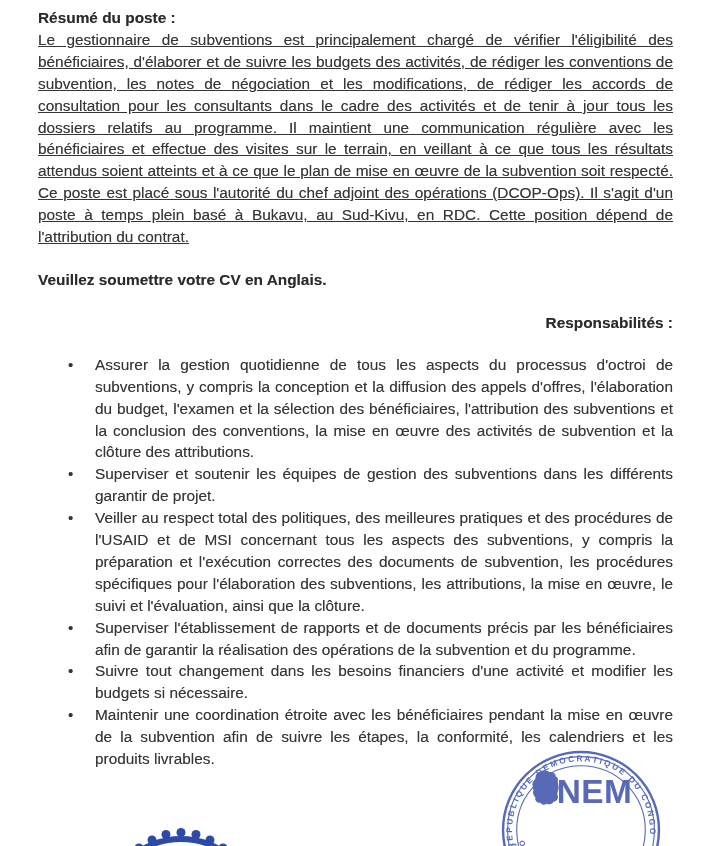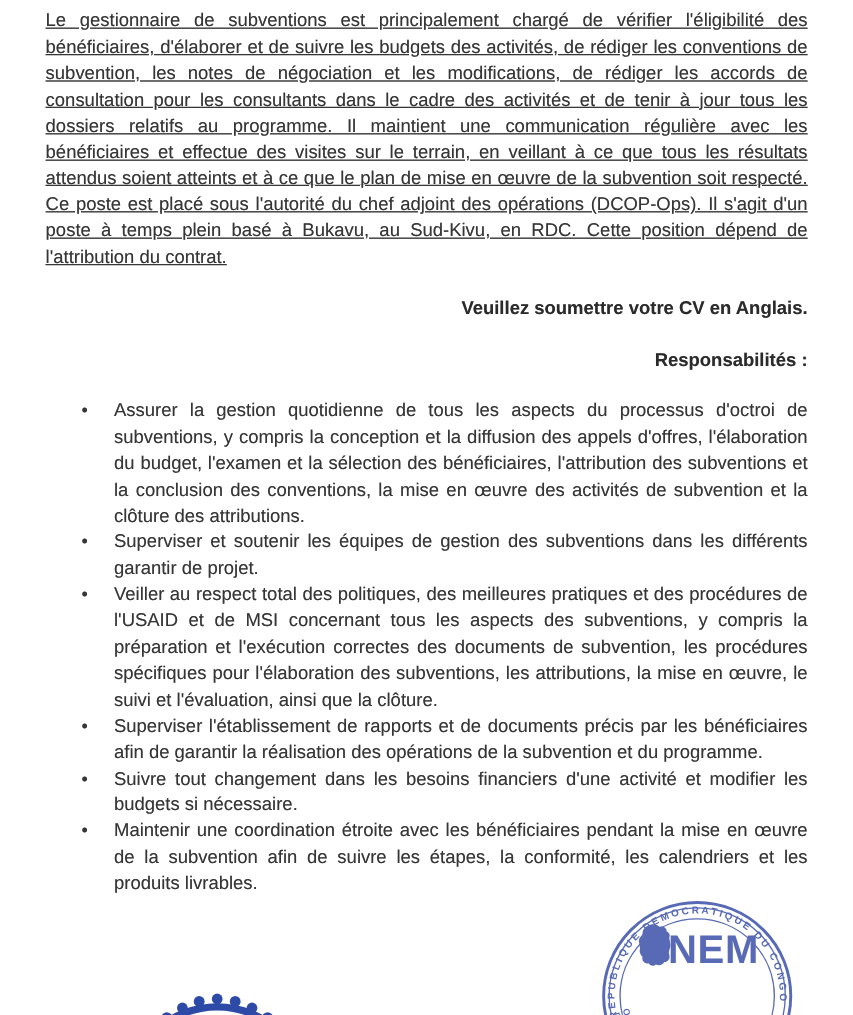--- a/index.html
+++ b/index.html
@@ -17,21 +17,21 @@
     left:38px; top:7px;
     width:635px;
     font-size:15.4px;
     line-height:21.9px;
     text-align:justify;
     text-shadow:0 0 0.4px rgba(40,40,40,0.45);
   }
   .heading { font-weight:bold; color:#2b2b2b; margin:0; }
   .para { margin:0;text-decoration:underline; }
   .note  { margin:13px 0 0 0; font-weight:bold; color:#2b2b2b; }
-  .cv-line { margin:21px 0 0 0; font-weight:bold; color:#2b2b2b; text-align:right; }
+  .cv-line { margin:21px 0 0 0; font-weight:bold; color:#2b2b2b; text-align:left; }
   .resp-heading { margin:21px 0 0 0; font-weight:bold; color:#2b2b2b; text-align:right; }
   ul.resp-list {
     margin:20px 0 0 0;
     padding:0 0 0 57px;
     list-style:none;
   }
   ul.resp-list li { position:relative; margin:0; }
   ul.resp-list li::before {
     content:"\2022";
     position:absolute;
@@ -50,20 +50,21 @@
   .arc-text-sm { font-size:7.6px; font-weight:bold; letter-spacing:1.4px; }
   .star-txt { font-size:8.5px; }
   .nem-txt { font-size:33px; font-weight:bold; letter-spacing:0.5px; }
 </style>
 </head>
 <body>
 
 <div class="page">
 
   <div class="content">
+    <p class="heading">Résumé du poste :</p>
     <p class="para">Le gestionnaire de subventions est principalement chargé de vérifier l'éligibilité des bénéficiaires, d'élaborer et de suivre les budgets des activités, de rédiger les conventions de subvention, les notes de négociation et les modifications, de rédiger les accords de consultation pour les consultants dans le cadre des activités et de tenir à jour tous les dossiers relatifs au programme. Il maintient une communication régulière avec les bénéficiaires et effectue des visites sur le terrain, en veillant à ce que tous les résultats attendus soient atteints et à ce que le plan de mise en œuvre de la subvention soit respecté. Ce poste est placé sous l'autorité du chef adjoint des opérations (DCOP-Ops). Il s'agit d'un poste à temps plein basé à Bukavu, au Sud-Kivu, en RDC. Cette position dépend de l'attribution du contrat.</p>
     <p class="cv-line">Veuillez soumettre votre CV en Anglais.</p>
     <p class="resp-heading">Responsabilités :</p>
     <ul class="resp-list">
       <li>Assurer la gestion quotidienne de tous les aspects du processus d'octroi de subventions, y compris la conception et la diffusion des appels d'offres, l'élaboration du budget, l'examen et la sélection des bénéficiaires, l'attribution des subventions et la conclusion des conventions, la mise en œuvre des activités de subvention et la clôture des attributions.</li>
       <li>Superviser et soutenir les équipes de gestion des subventions dans les différents garantir de projet.</li>
       <li>Veiller au respect total des politiques, des meilleures pratiques et des procédures de l'USAID et de MSI concernant tous les aspects des subventions, y compris la préparation et l'exécution correctes des documents de subvention, les procédures spécifiques pour l'élaboration des subventions, les attributions, la mise en œuvre, le suivi et l'évaluation, ainsi que la clôture.</li>
       <li>Superviser l'établissement de rapports et de documents précis par les bénéficiaires afin de garantir la réalisation des opérations de la subvention et du programme.</li>
       <li>Suivre tout changement dans les besoins financiers d'une activité et modifier les budgets si nécessaire.</li>
       <li>Maintenir une coordination étroite avec les bénéficiaires pendant la mise en œuvre de la subvention afin de suivre les étapes, la conformité, les calendriers et les produits livrables.</li>

